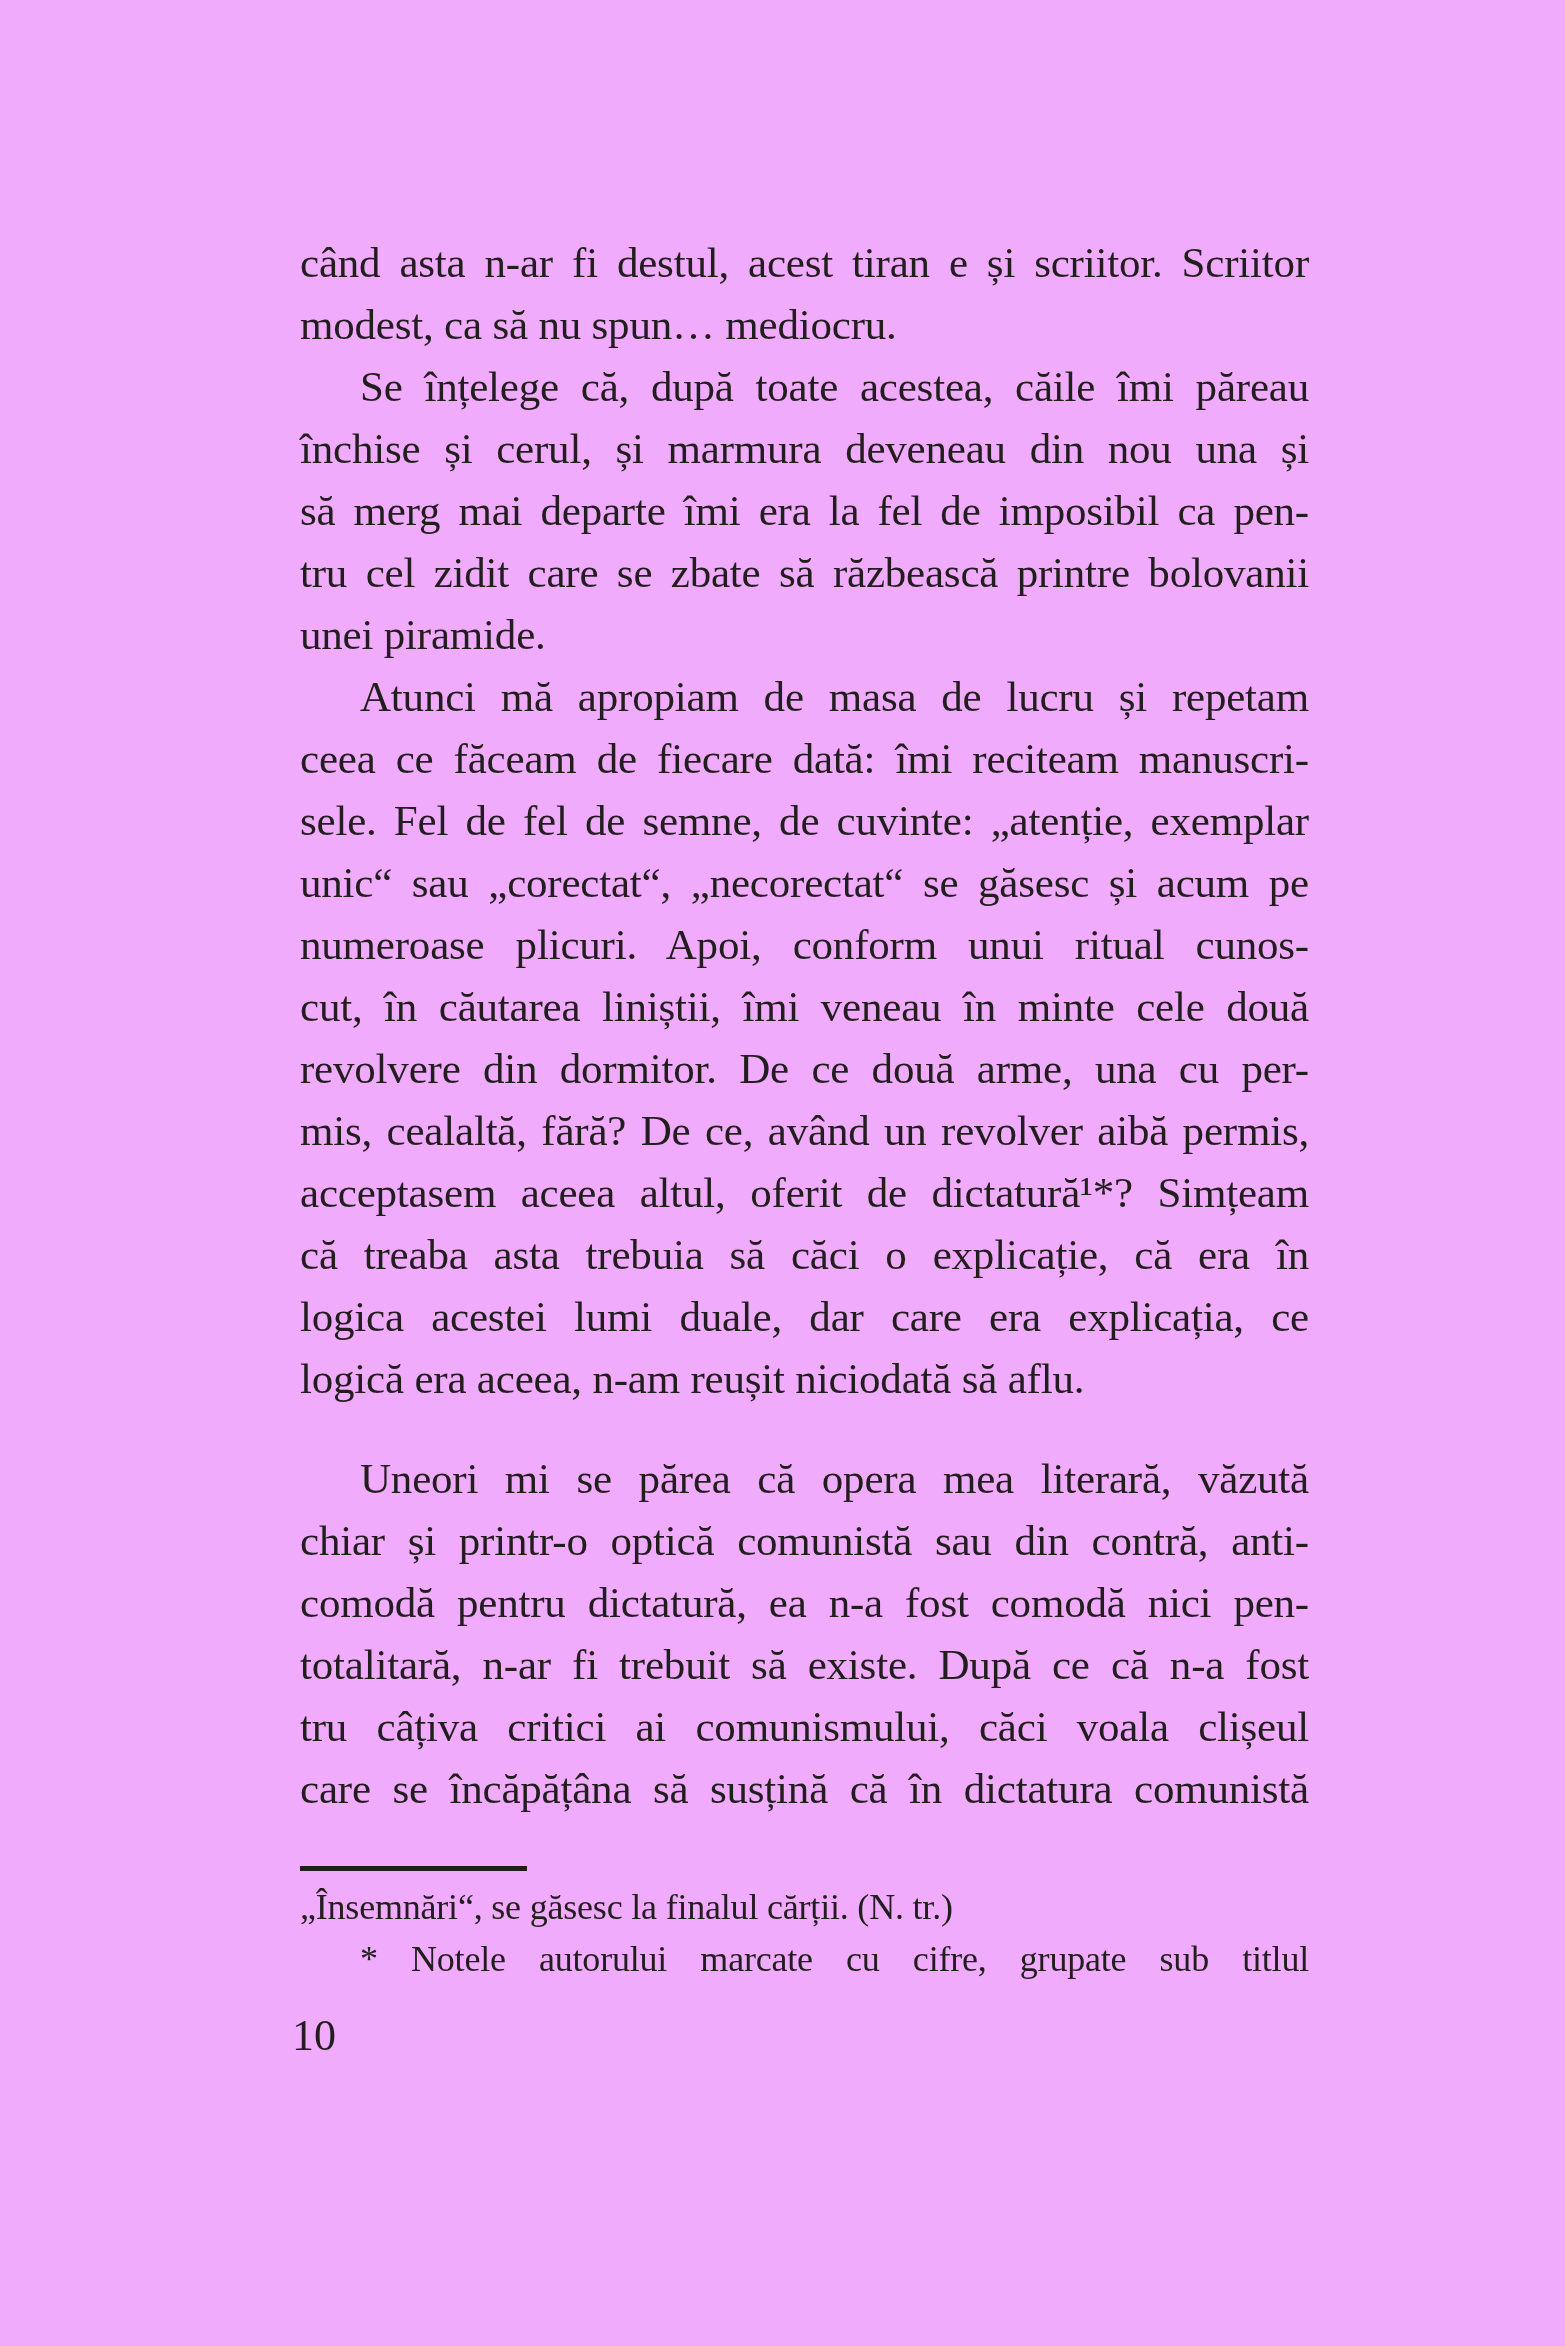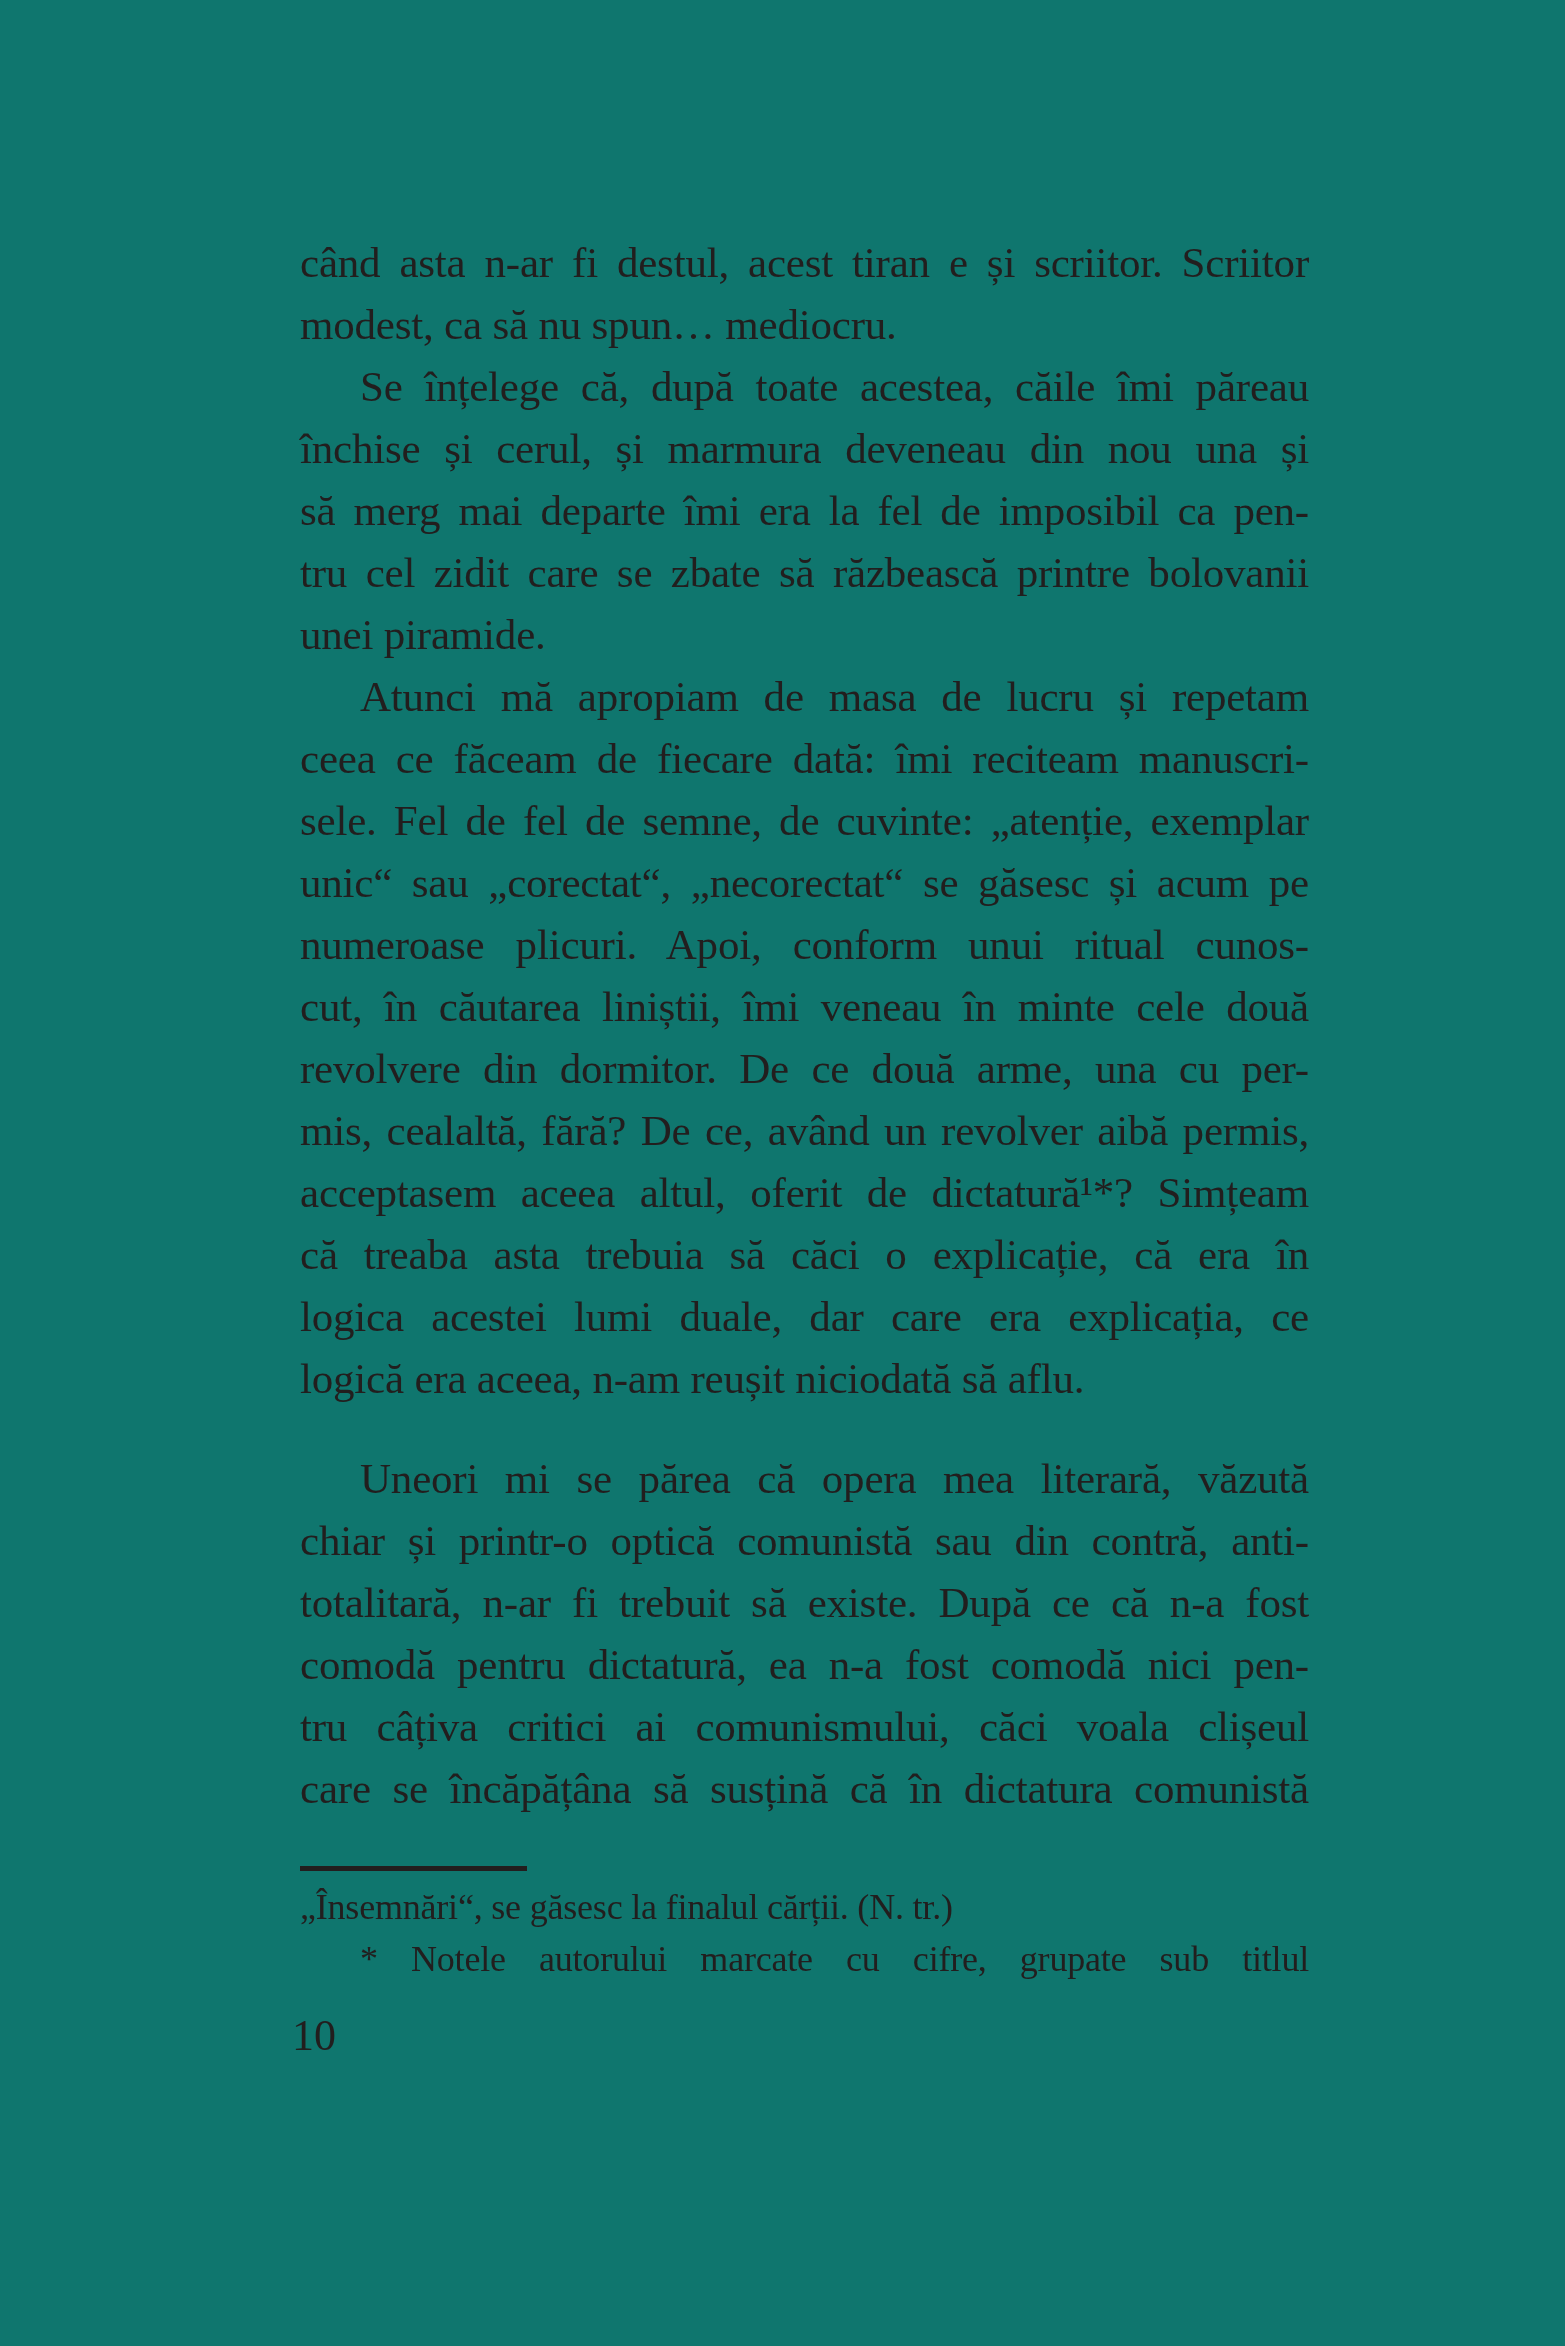--- a/index.html
+++ b/index.html
@@ -4,21 +4,21 @@
 <style>
   html, body {
     margin: 0;
     padding: 0;
     background: #ffffff;
   }
   #page {
     position: relative;
     width: 1565px;
     height: 2347px;
-    background: #0f766e;
+    background: #f0abfc;
     overflow: hidden;
     font-family: "Liberation Serif", "DejaVu Serif", serif;
     color: #221e1e;
   }
   
   #body-text {
     position: absolute;
     left: 300px;
     top: 232px;
     width: 1009px;
@@ -98,22 +98,22 @@
     <div class="l">numeroase plicuri. Apoi, conform unui ritual cunos-</div>
     <div class="l">cut, în căutarea liniștii, îmi veneau în minte cele două</div>
     <div class="l">revolvere din dormitor. De ce două arme, una cu per-</div>
     <div class="l">mis, cealaltă, fără? De ce, având un revolver aibă permis,</div>
     <div class="l">acceptasem aceea altul, oferit de dictatură¹*? Simțeam</div>
     <div class="l">că treaba asta trebuia să căci o explicație, că era în</div>
     <div class="l">logica acestei lumi duale, dar care era explicația, ce</div>
     <div class="l end">logică era aceea, n-am reușit niciodată să aflu.</div>
     <div class="l ind gap">Uneori mi se părea că opera mea literară, văzută</div>
     <div class="l">chiar și printr-o optică comunistă sau din contră, anti-</div>
+    <div class="l">comodă pentru dictatură, ea n-a fost comodă nici pen-</div>
     <div class="l">totalitară, n-ar fi trebuit să existe. După ce că n-a fost</div>
-    <div class="l">comodă pentru dictatură, ea n-a fost comodă nici pen-</div>
     <div class="l">tru câțiva critici ai comunismului, căci voala clișeul</div>
     <div class="l">care se încăpățâna să susțină că în dictatura comunistă</div>
   </div>
 
   <div id="footnote-rule"></div>
 
   <div id="footnote">
     <div class="fl end">„Însemnări“, se găsesc la finalul cărții. (N. tr.)</div>
     <div class="fl ind">*  Notele autorului marcate cu cifre, grupate sub titlul</div>
   </div>

